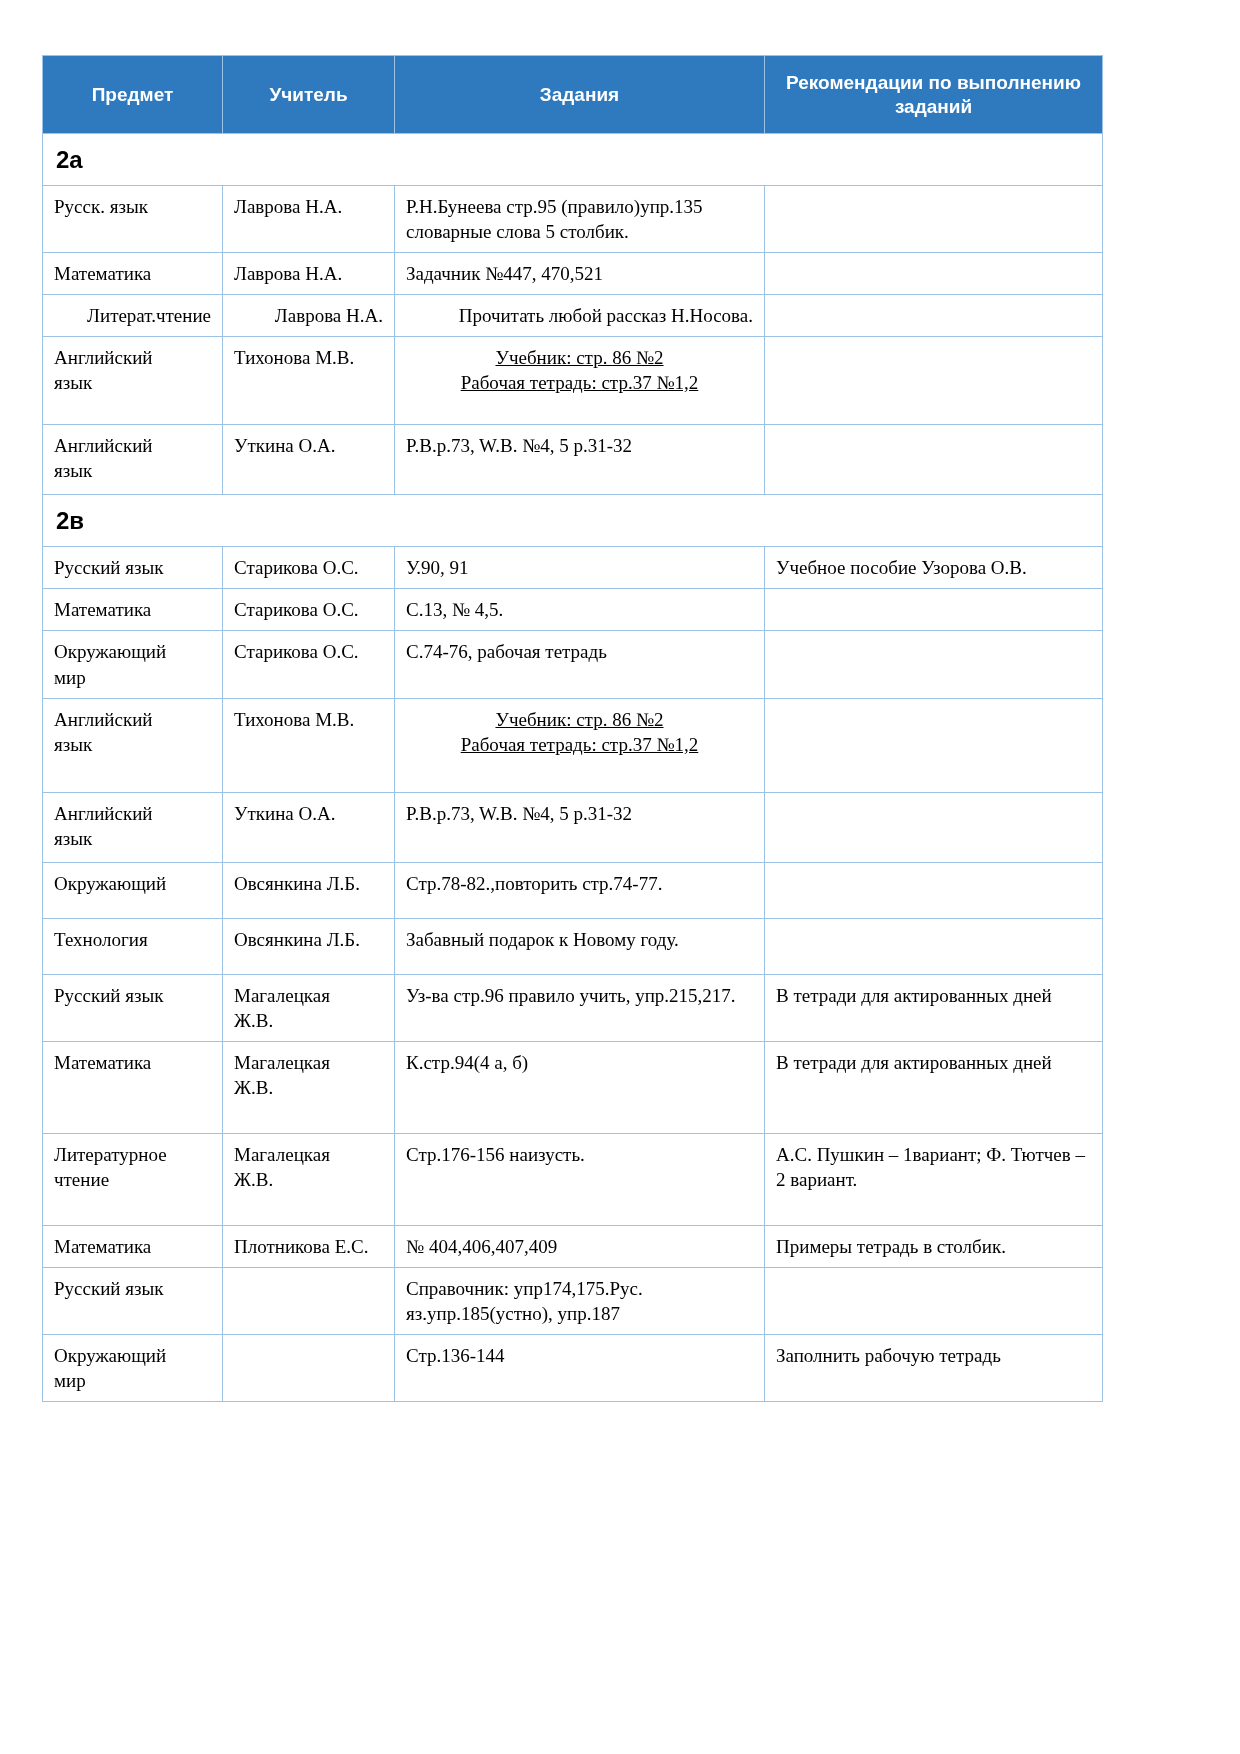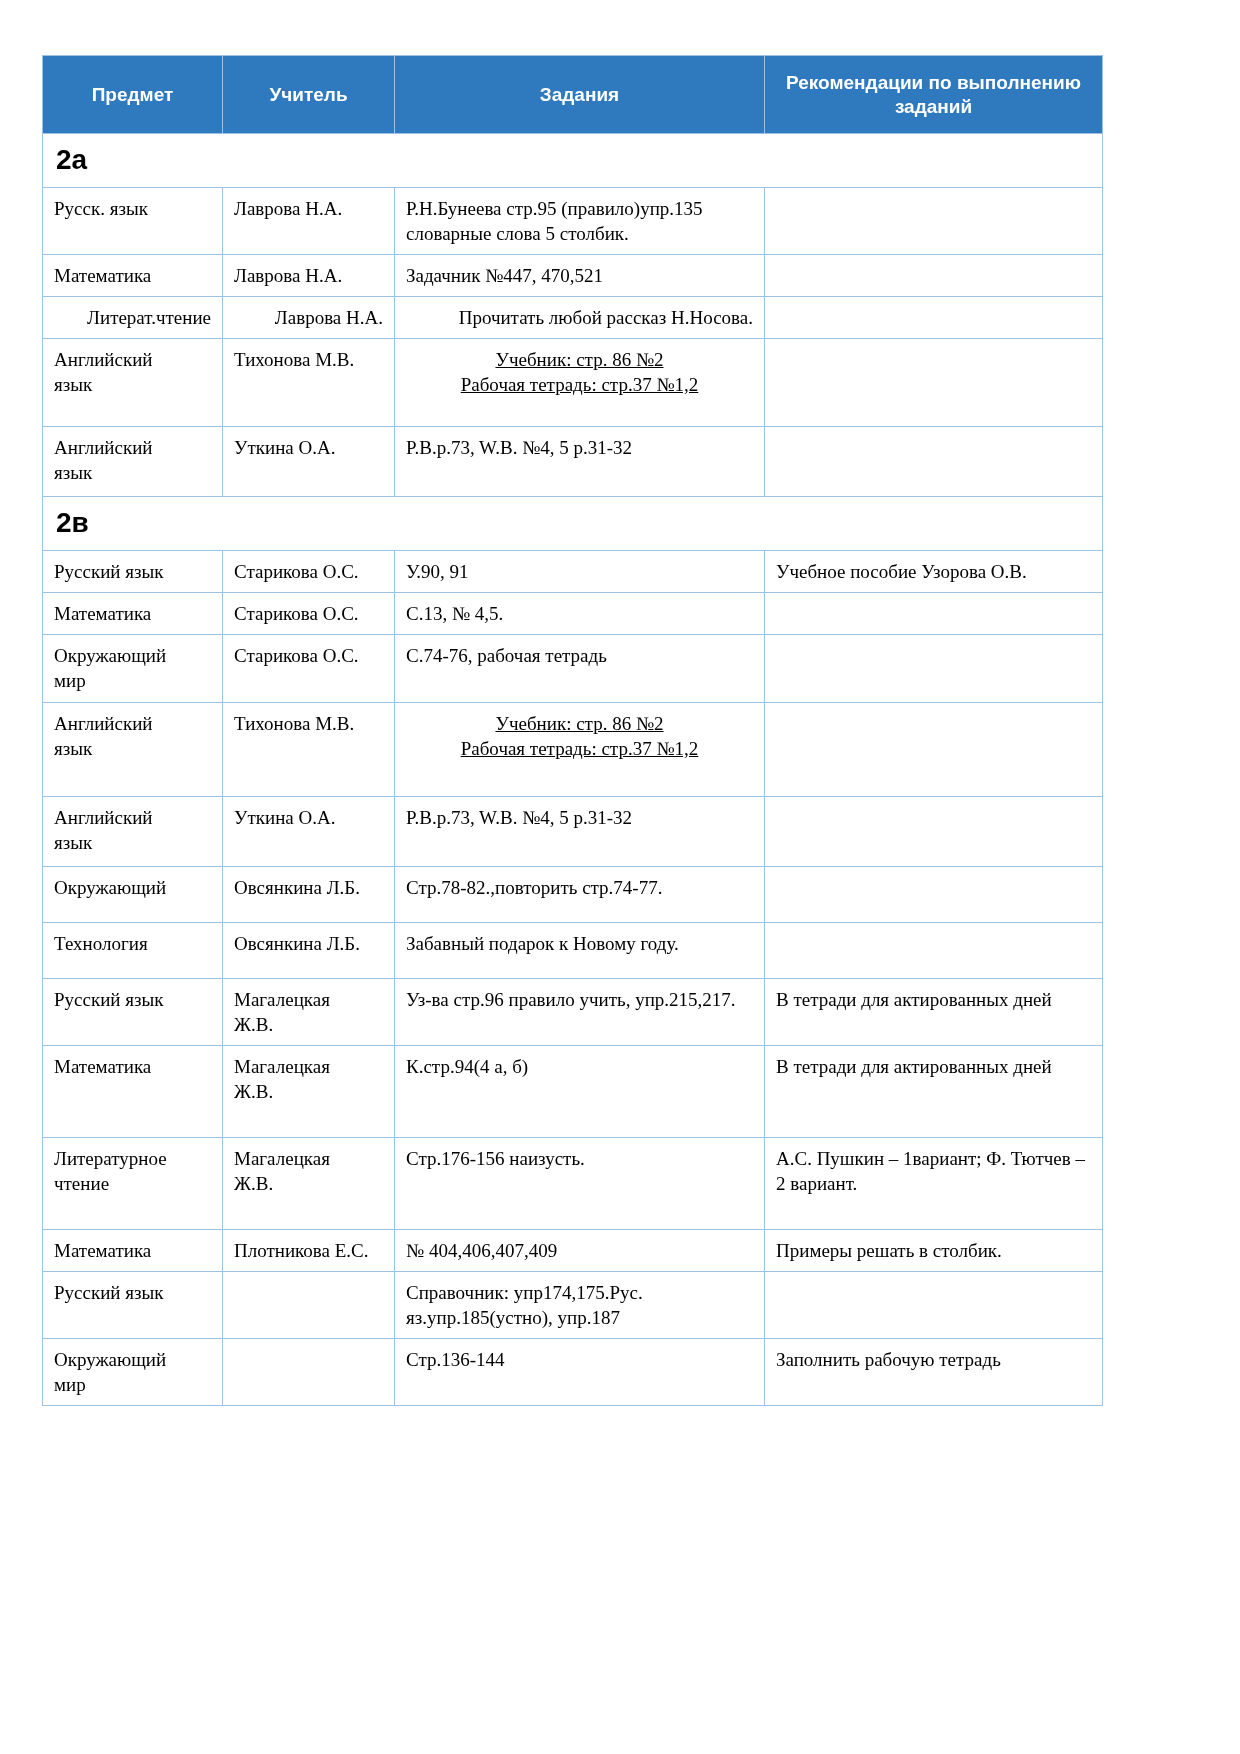--- a/index.html
+++ b/index.html
@@ -37,21 +37,21 @@
     font-size: 19px;
     line-height: 1.32;
     vertical-align: top;
     padding: 8px 11px;
     white-space: pre-line;
     overflow: hidden;
   }
   tr.section-row td {
     font-family: "Liberation Sans", sans-serif;
     font-weight: bold;
-    font-size: 28px;
+    font-size: 24px;
     vertical-align: middle;
     padding: 8px 13px;
     margin-left: 48px;
   }
   tr.section-row { height: 52px; }
   td.task.center { text-align: center; text-decoration: underline; }
 </style>
 </head>
 <body>
 
@@ -176,21 +176,21 @@
 чтение</td>
           <td>Магалецкая
 Ж.В.</td>
           <td class="task">Стр.176-156 наизусть.</td>
           <td>А.С. Пушкин – 1вариант; Ф. Тютчев – 2 вариант.</td>
         </tr>
         <tr style="height: 40px;">
           <td>Математика</td>
           <td>Плотникова Е.С.</td>
           <td class="task">№ 404,406,407,409</td>
-          <td>Примеры решать в столбик.</td>
+          <td>Примеры тетрадь в столбик.</td>
         </tr>
         <tr style="height: 64px;">
           <td>Русский язык</td>
           <td></td>
           <td class="task">Справочник: упр174,175.Рус.
 яз.упр.185(устно), упр.187</td>
           <td></td>
         </tr>
         <tr style="height: 66px;">
           <td>Окружающий

